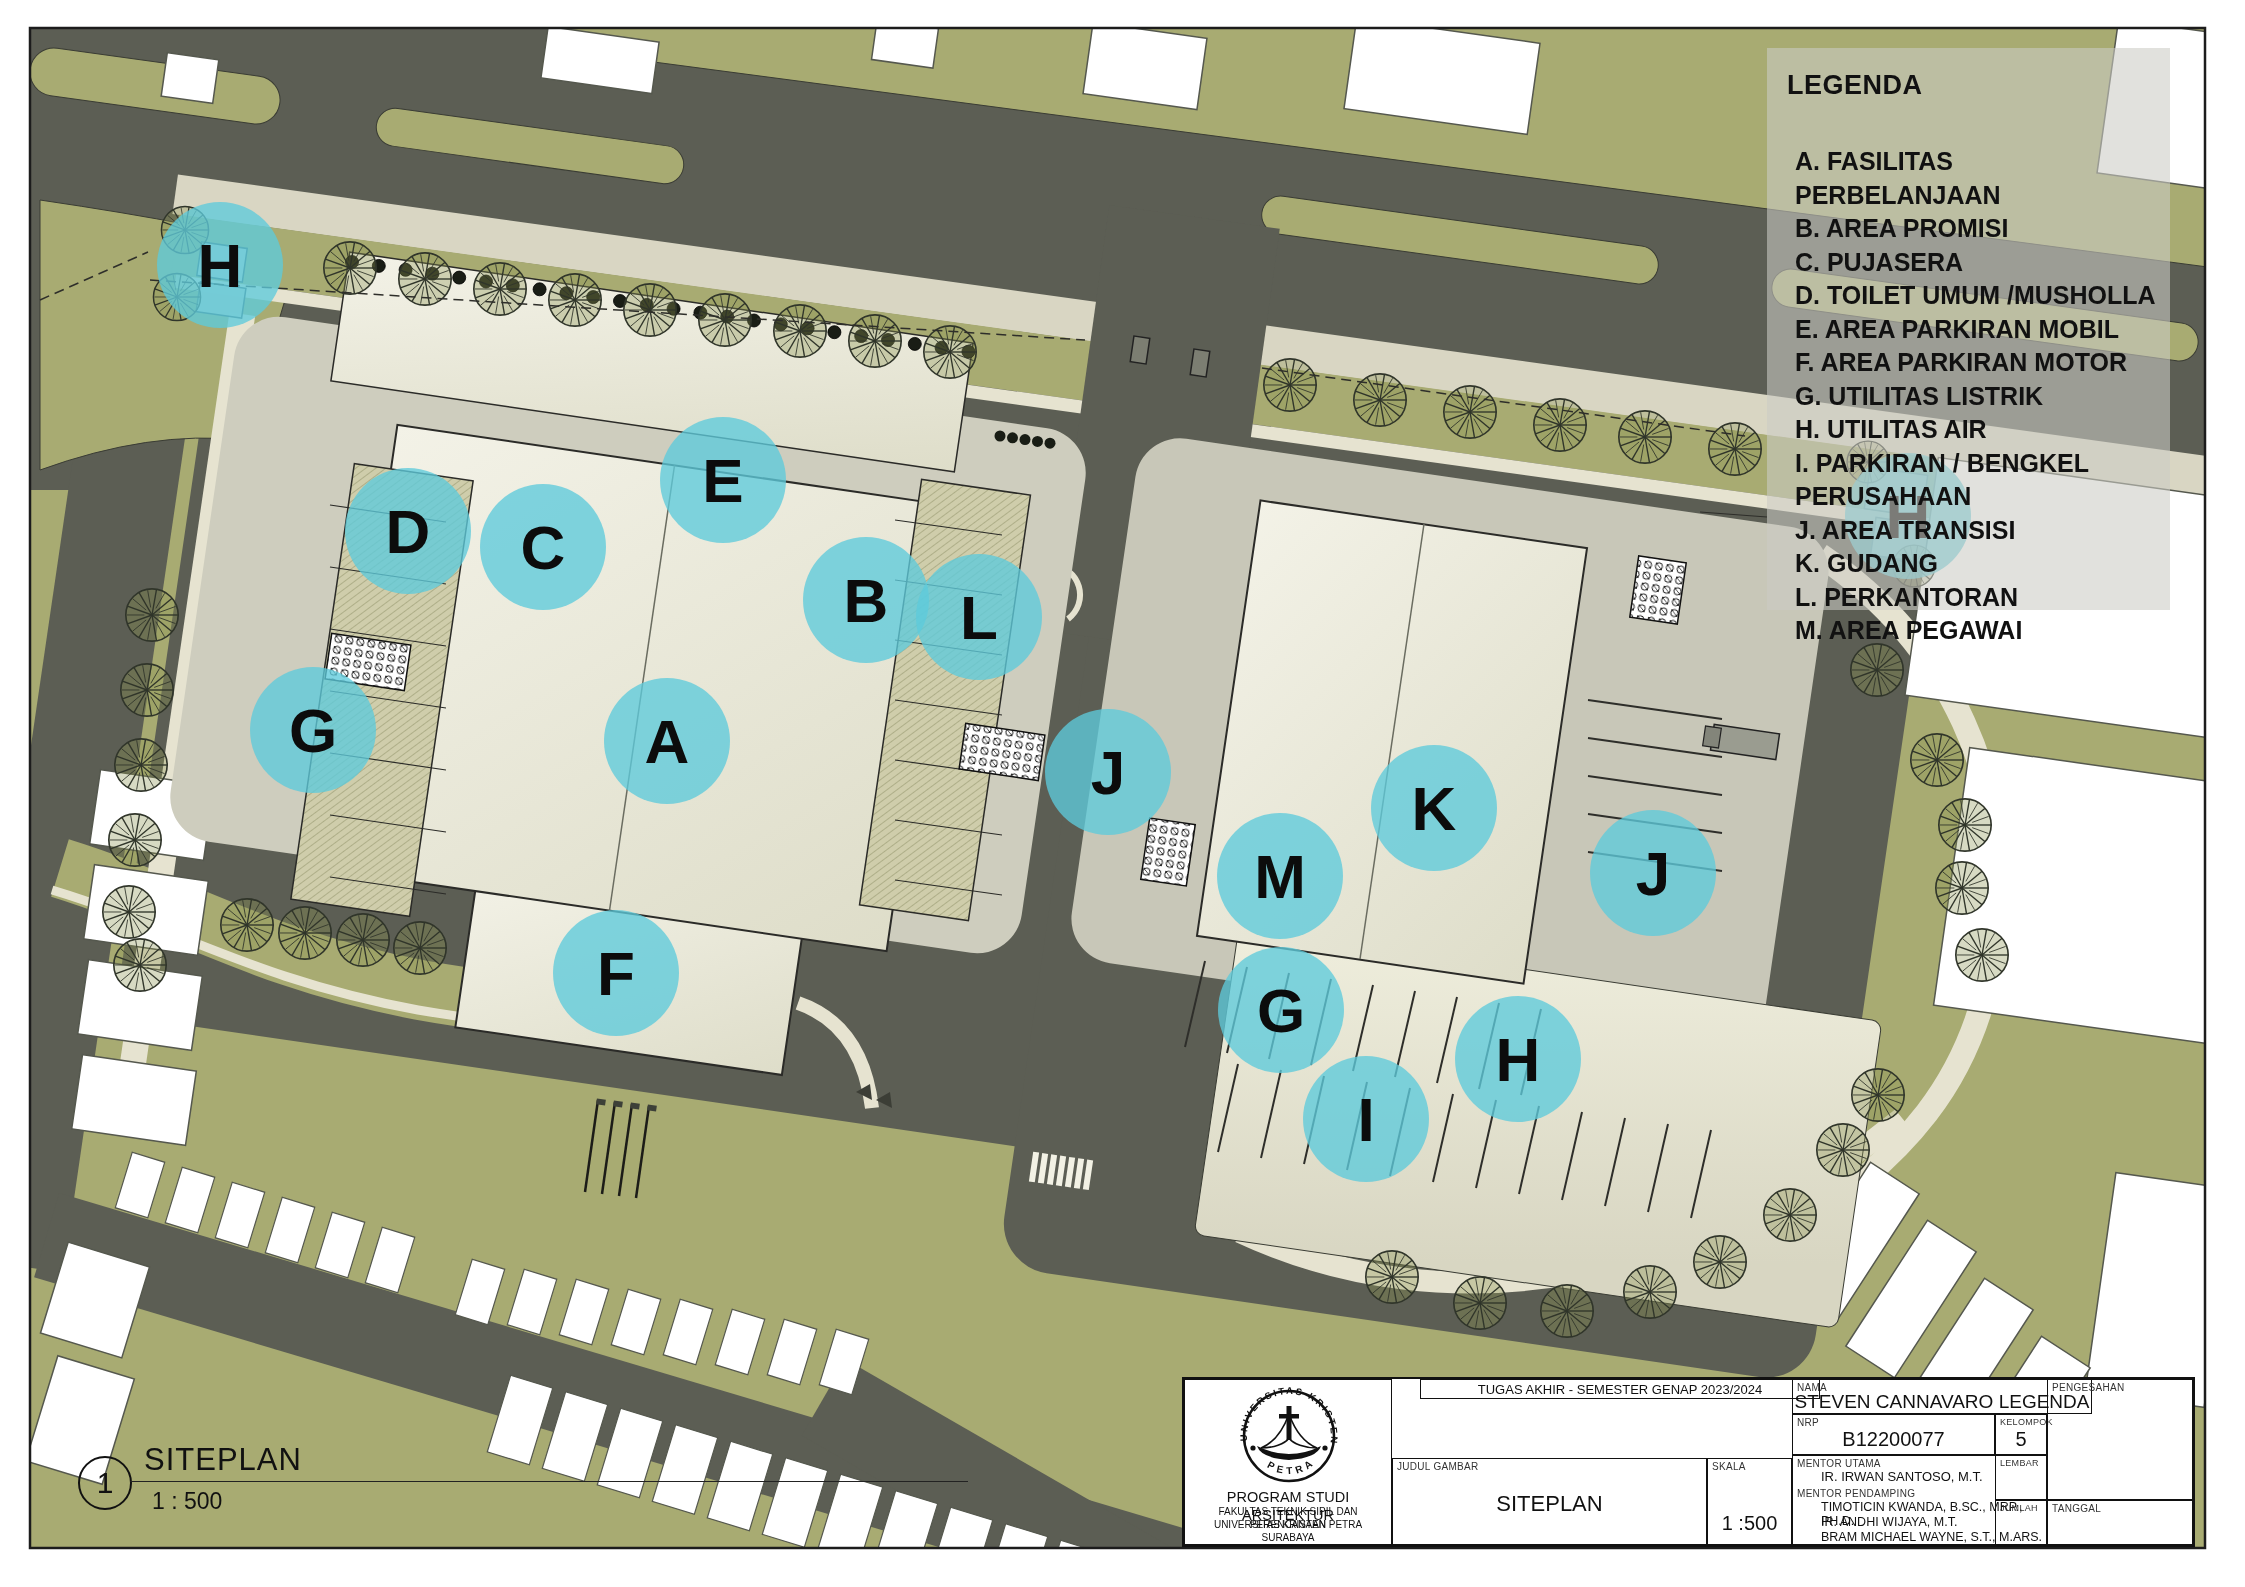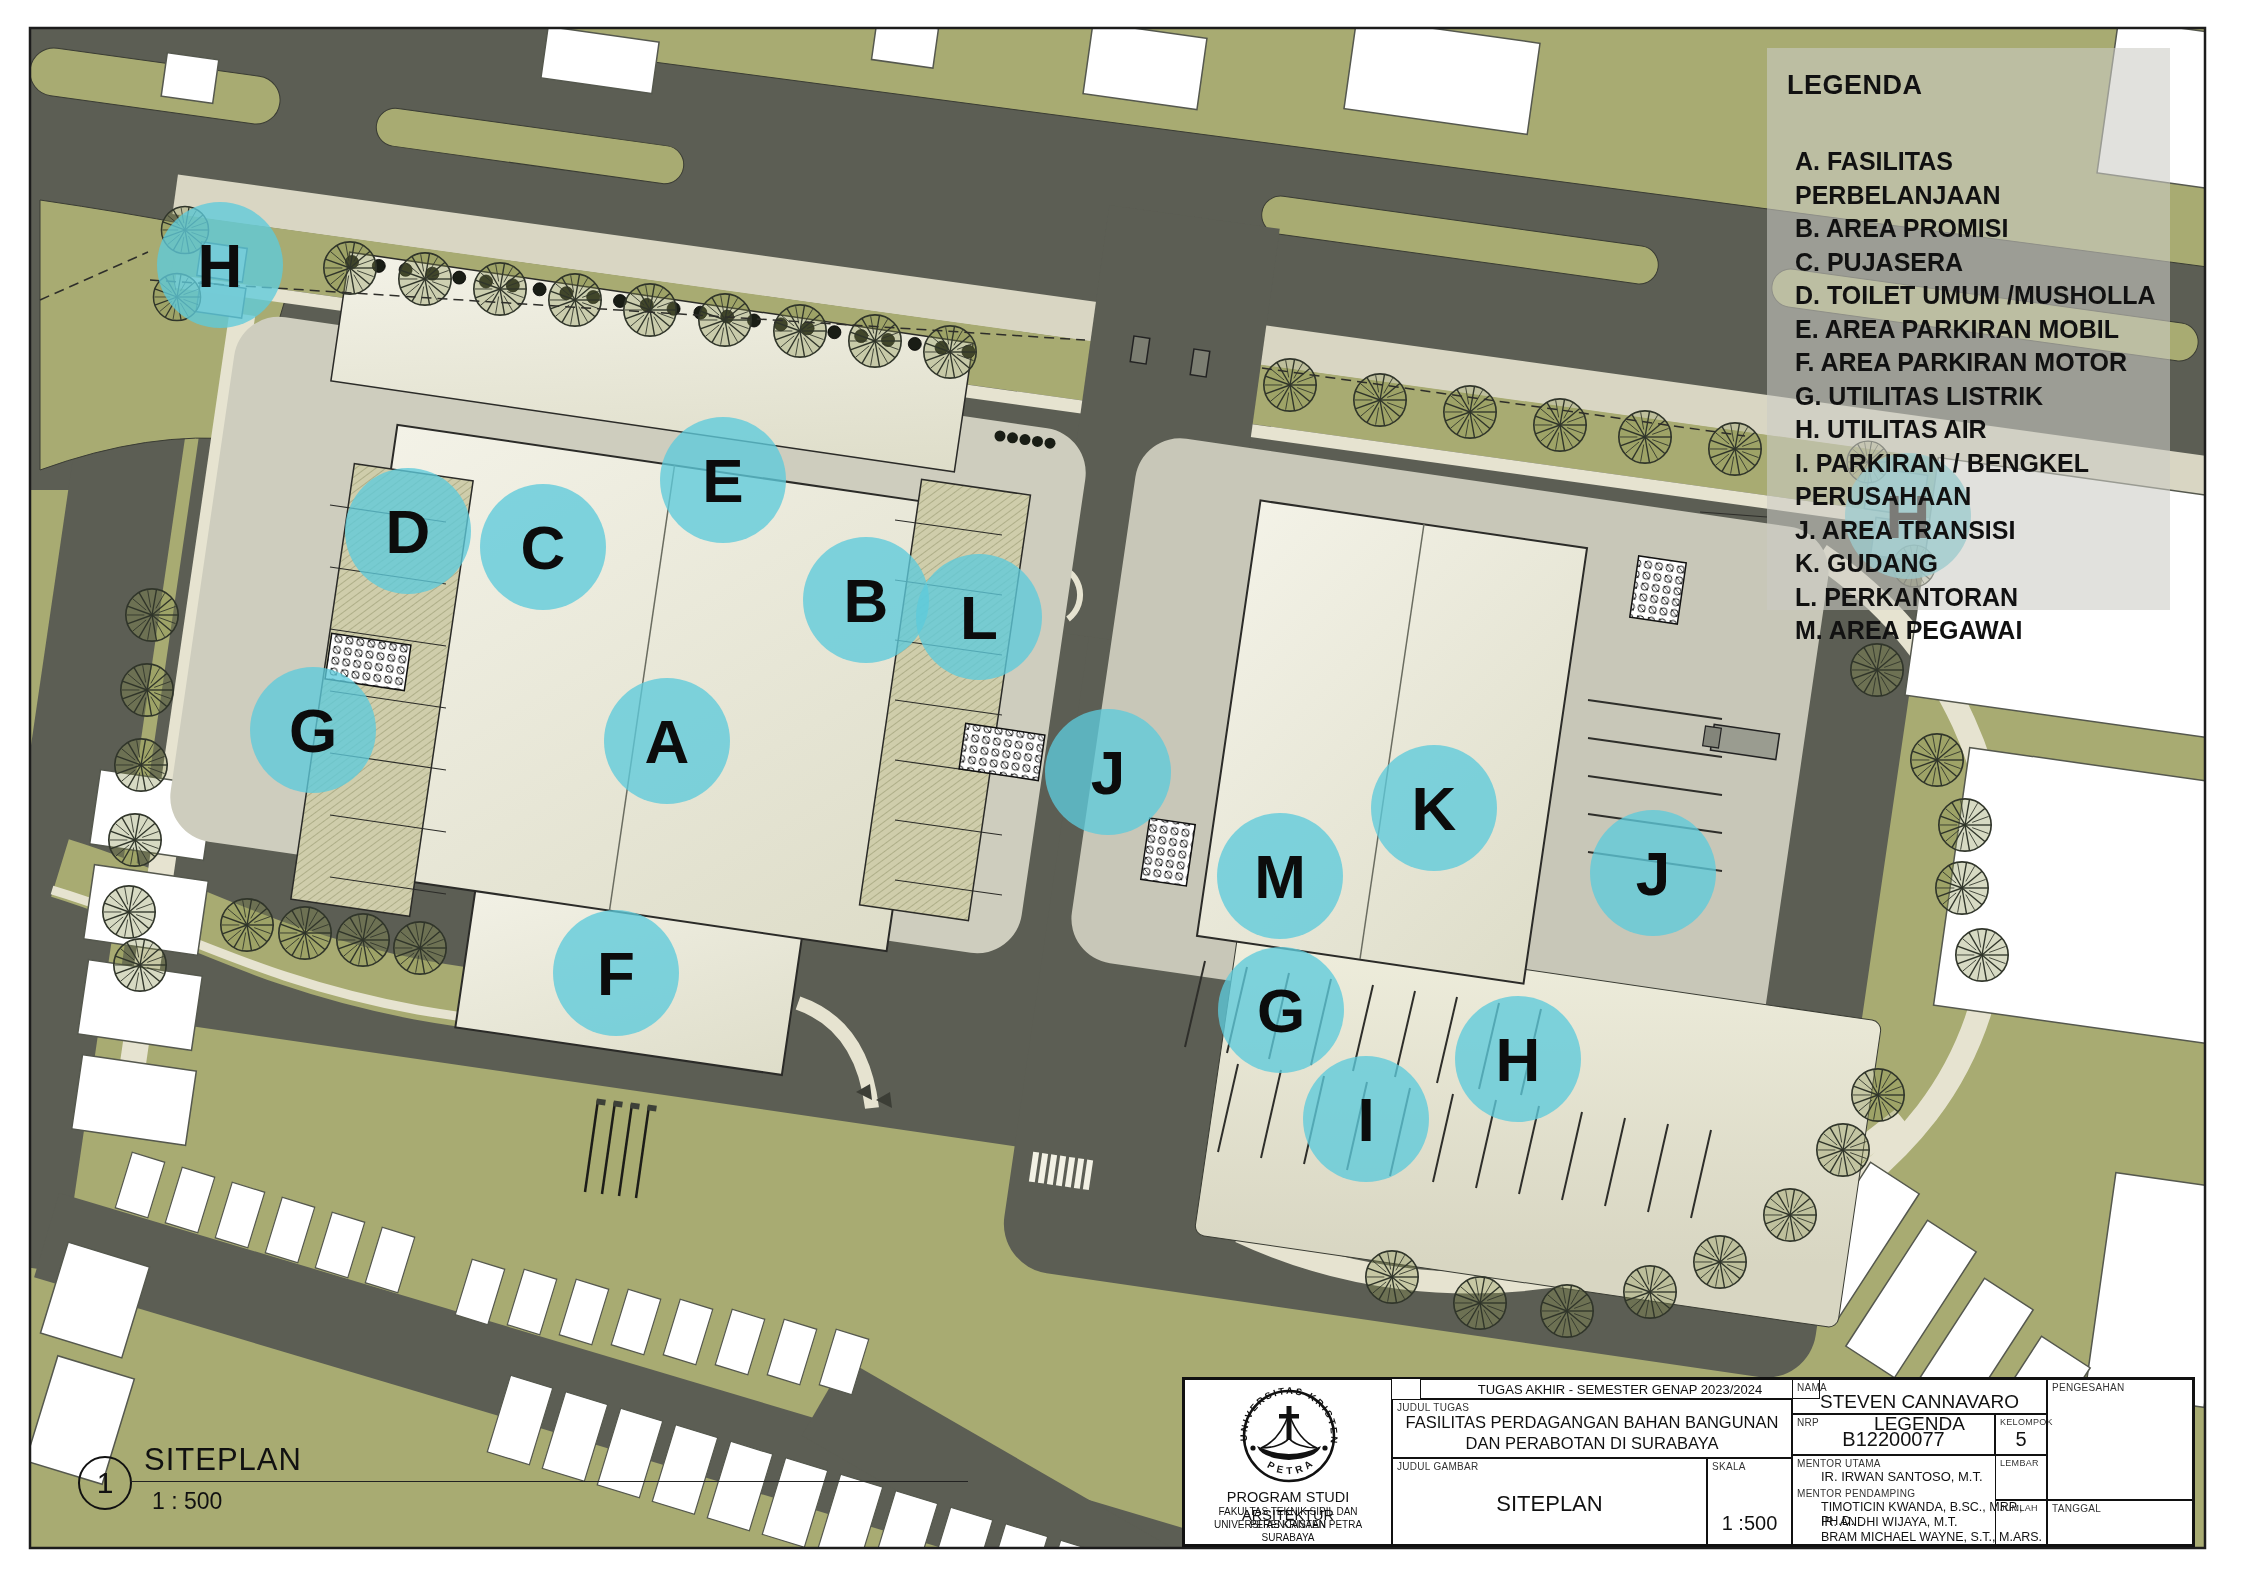--- a/index.html
+++ b/index.html
@@ -432,37 +432,32 @@
       <div class="inst" style="top:108px;font-size:14.5px;">PROGRAM STUDI ARSITEKTUR</div>
       <div class="inst" style="top:126px;font-size:10px;">FAKULTAS TEKNIK SIPIL DAN PERENCANAAN</div>
       <div class="inst" style="top:139px;font-size:10px;">UNIVERSITAS KRISTEN PETRA</div>
       <div class="inst" style="top:152px;font-size:10px;">SURABAYA</div>
     </div>
 
     <div class="cell" style="left:208px;top:0;width:400px;height:20px;margin-left:28px;">
       <div class="cval" style="top:2px;font-size:13px;">TUGAS AKHIR - SEMESTER GENAP 2023/2024</div>
     </div>
 
-    <div class="cell" style="left:208px;top:20px;width:400px;height:59px;">
-      <div class="lab">JUDUL TUGAS</div>
-      <div class="cval" style="top:13px;font-size:16.5px;">FASILITAS PERDAGANGAN BAHAN BANGUNAN</div>
-      <div class="cval" style="top:34px;font-size:16.5px;">DAN PERABOTAN DI SURABAYA</div>
-    </div>
 
     <div class="cell" style="left:208px;top:79px;width:315px;height:87px;">
       <div class="lab">JUDUL GAMBAR</div>
       <div class="cval" style="top:32px;font-size:22px;">SITEPLAN</div>
     </div>
 
     <div class="cell" style="left:523px;top:79px;width:85px;height:87px;">
       <div class="lab">SKALA</div>
       <div class="cval" style="top:53px;font-size:20px;">1 :500</div>
     </div>
 
-    <div class="cell" style="left:608px;top:0;width:255px;height:35px;">
+    <div class="cell" style="left:608px;top:0;width:300px;height:35px;">
       <div class="lab">NAMA</div>
       <div class="cval" style="top:11px;font-size:19px;">STEVEN CANNAVARO LEGENDA</div>
     </div>
 
     <div class="cell" style="left:608px;top:35px;width:203px;height:41px;">
       <div class="lab">NRP</div>
       <div class="cval" style="top:13px;font-size:20px;">B12200077</div>
     </div>
 
     <div class="cell" style="left:811px;top:35px;width:52px;height:41px;">

